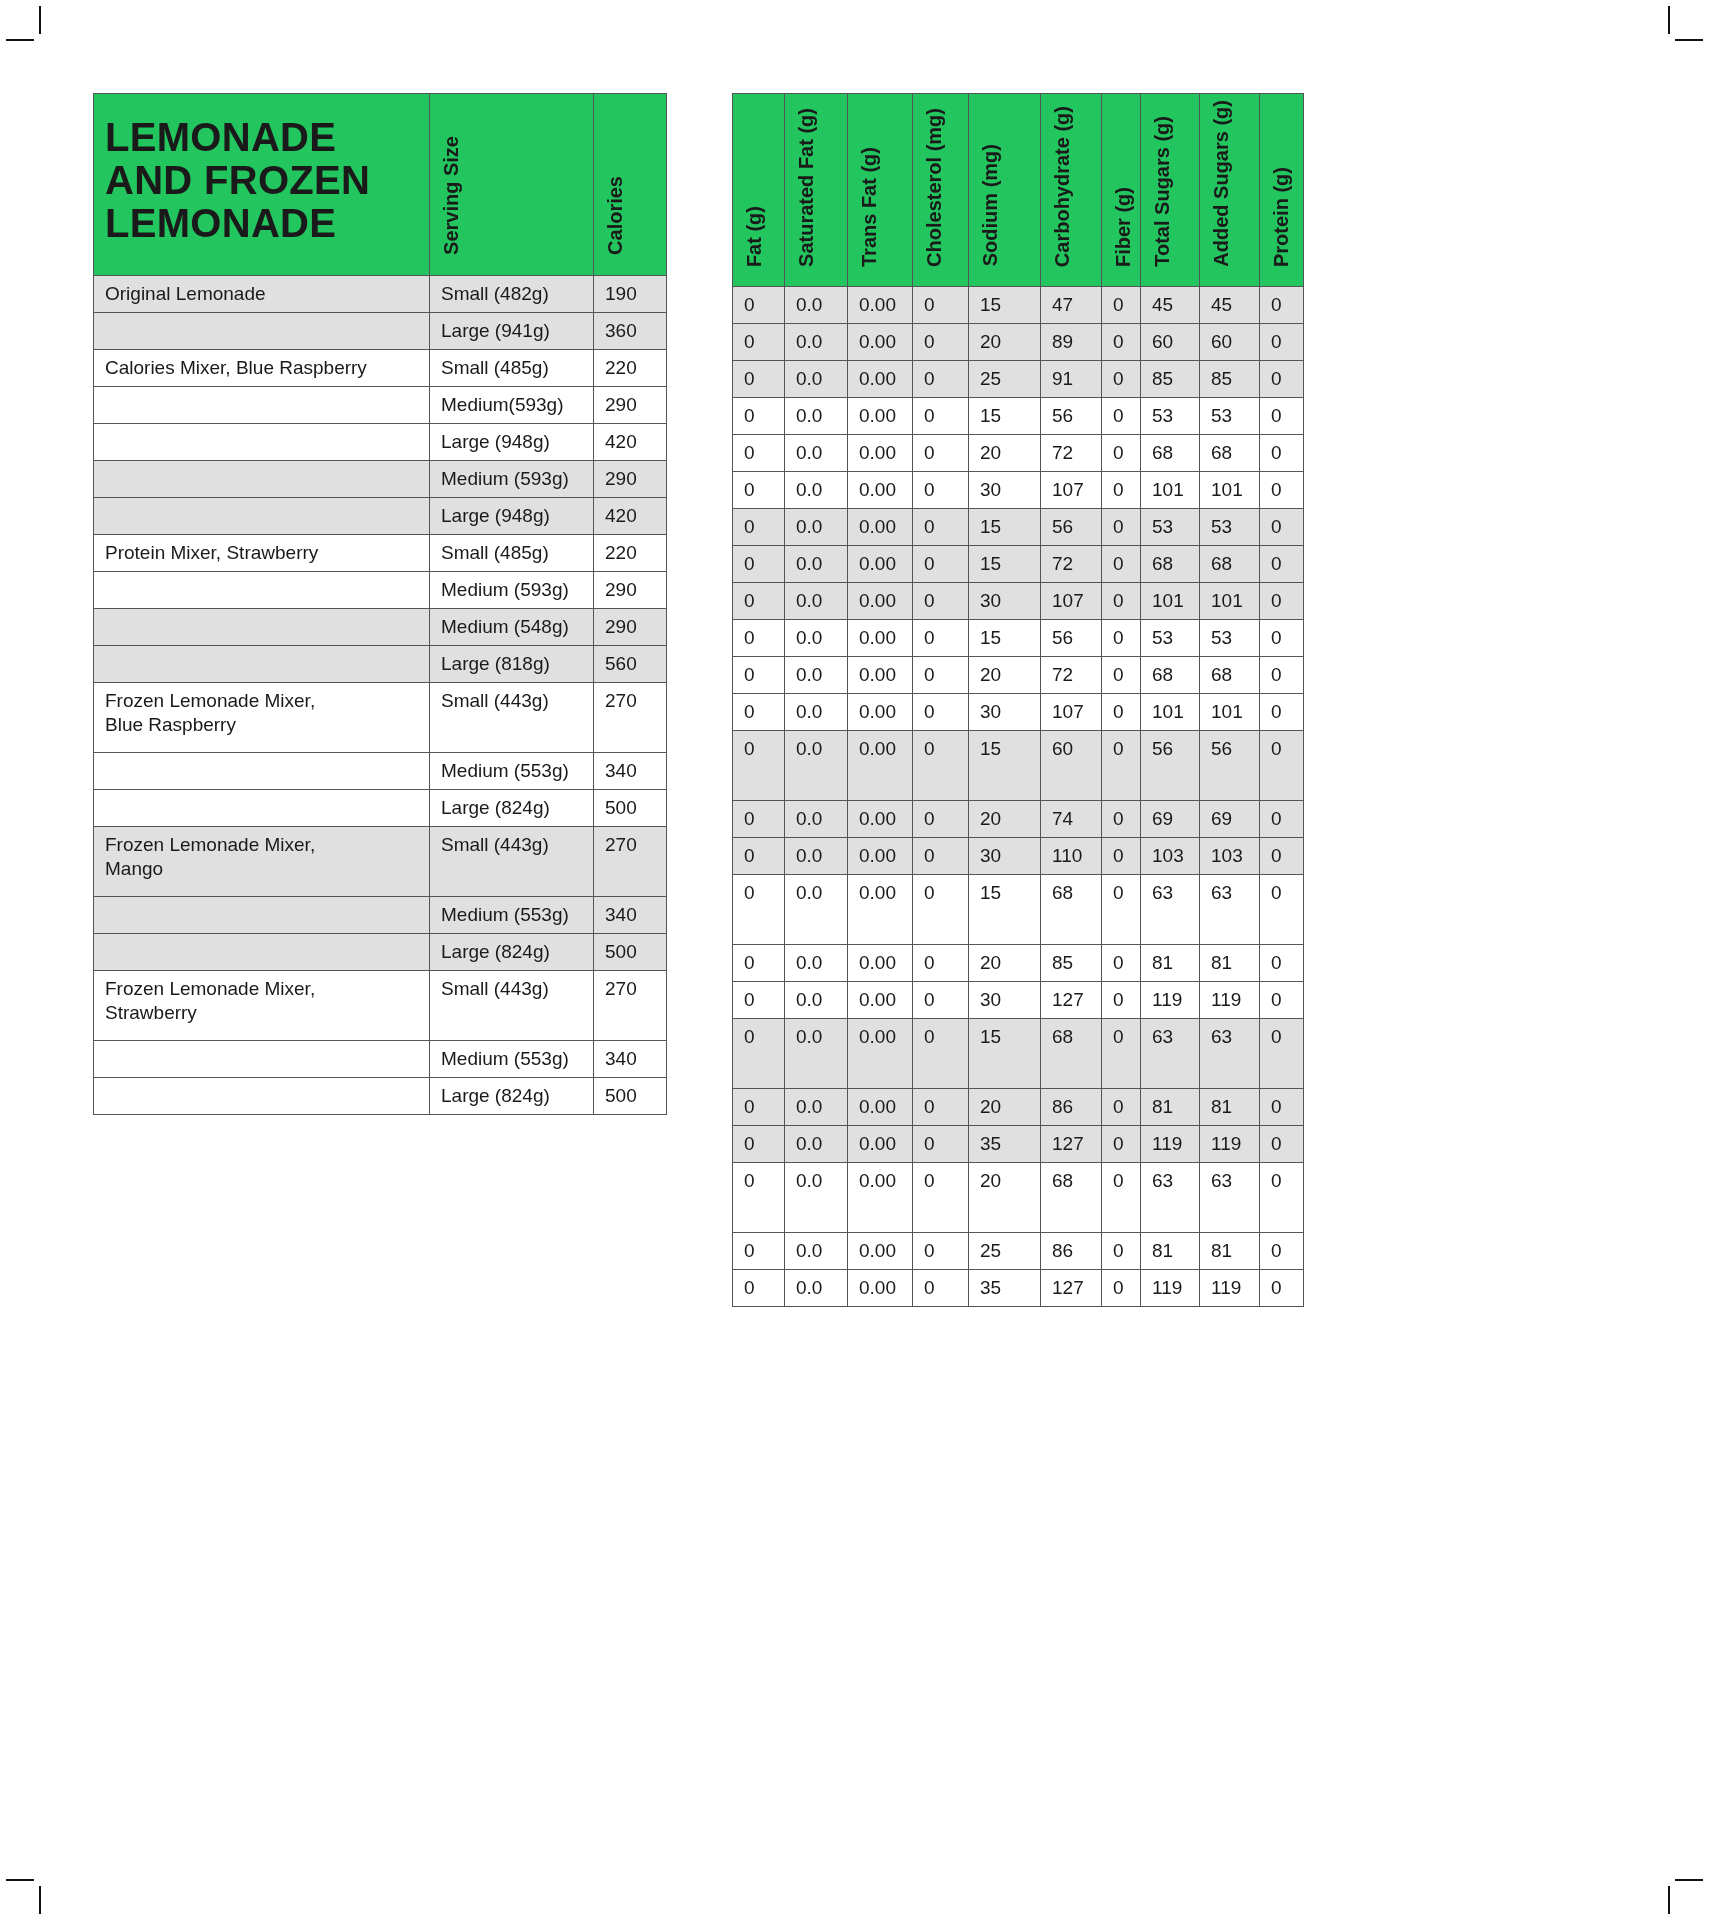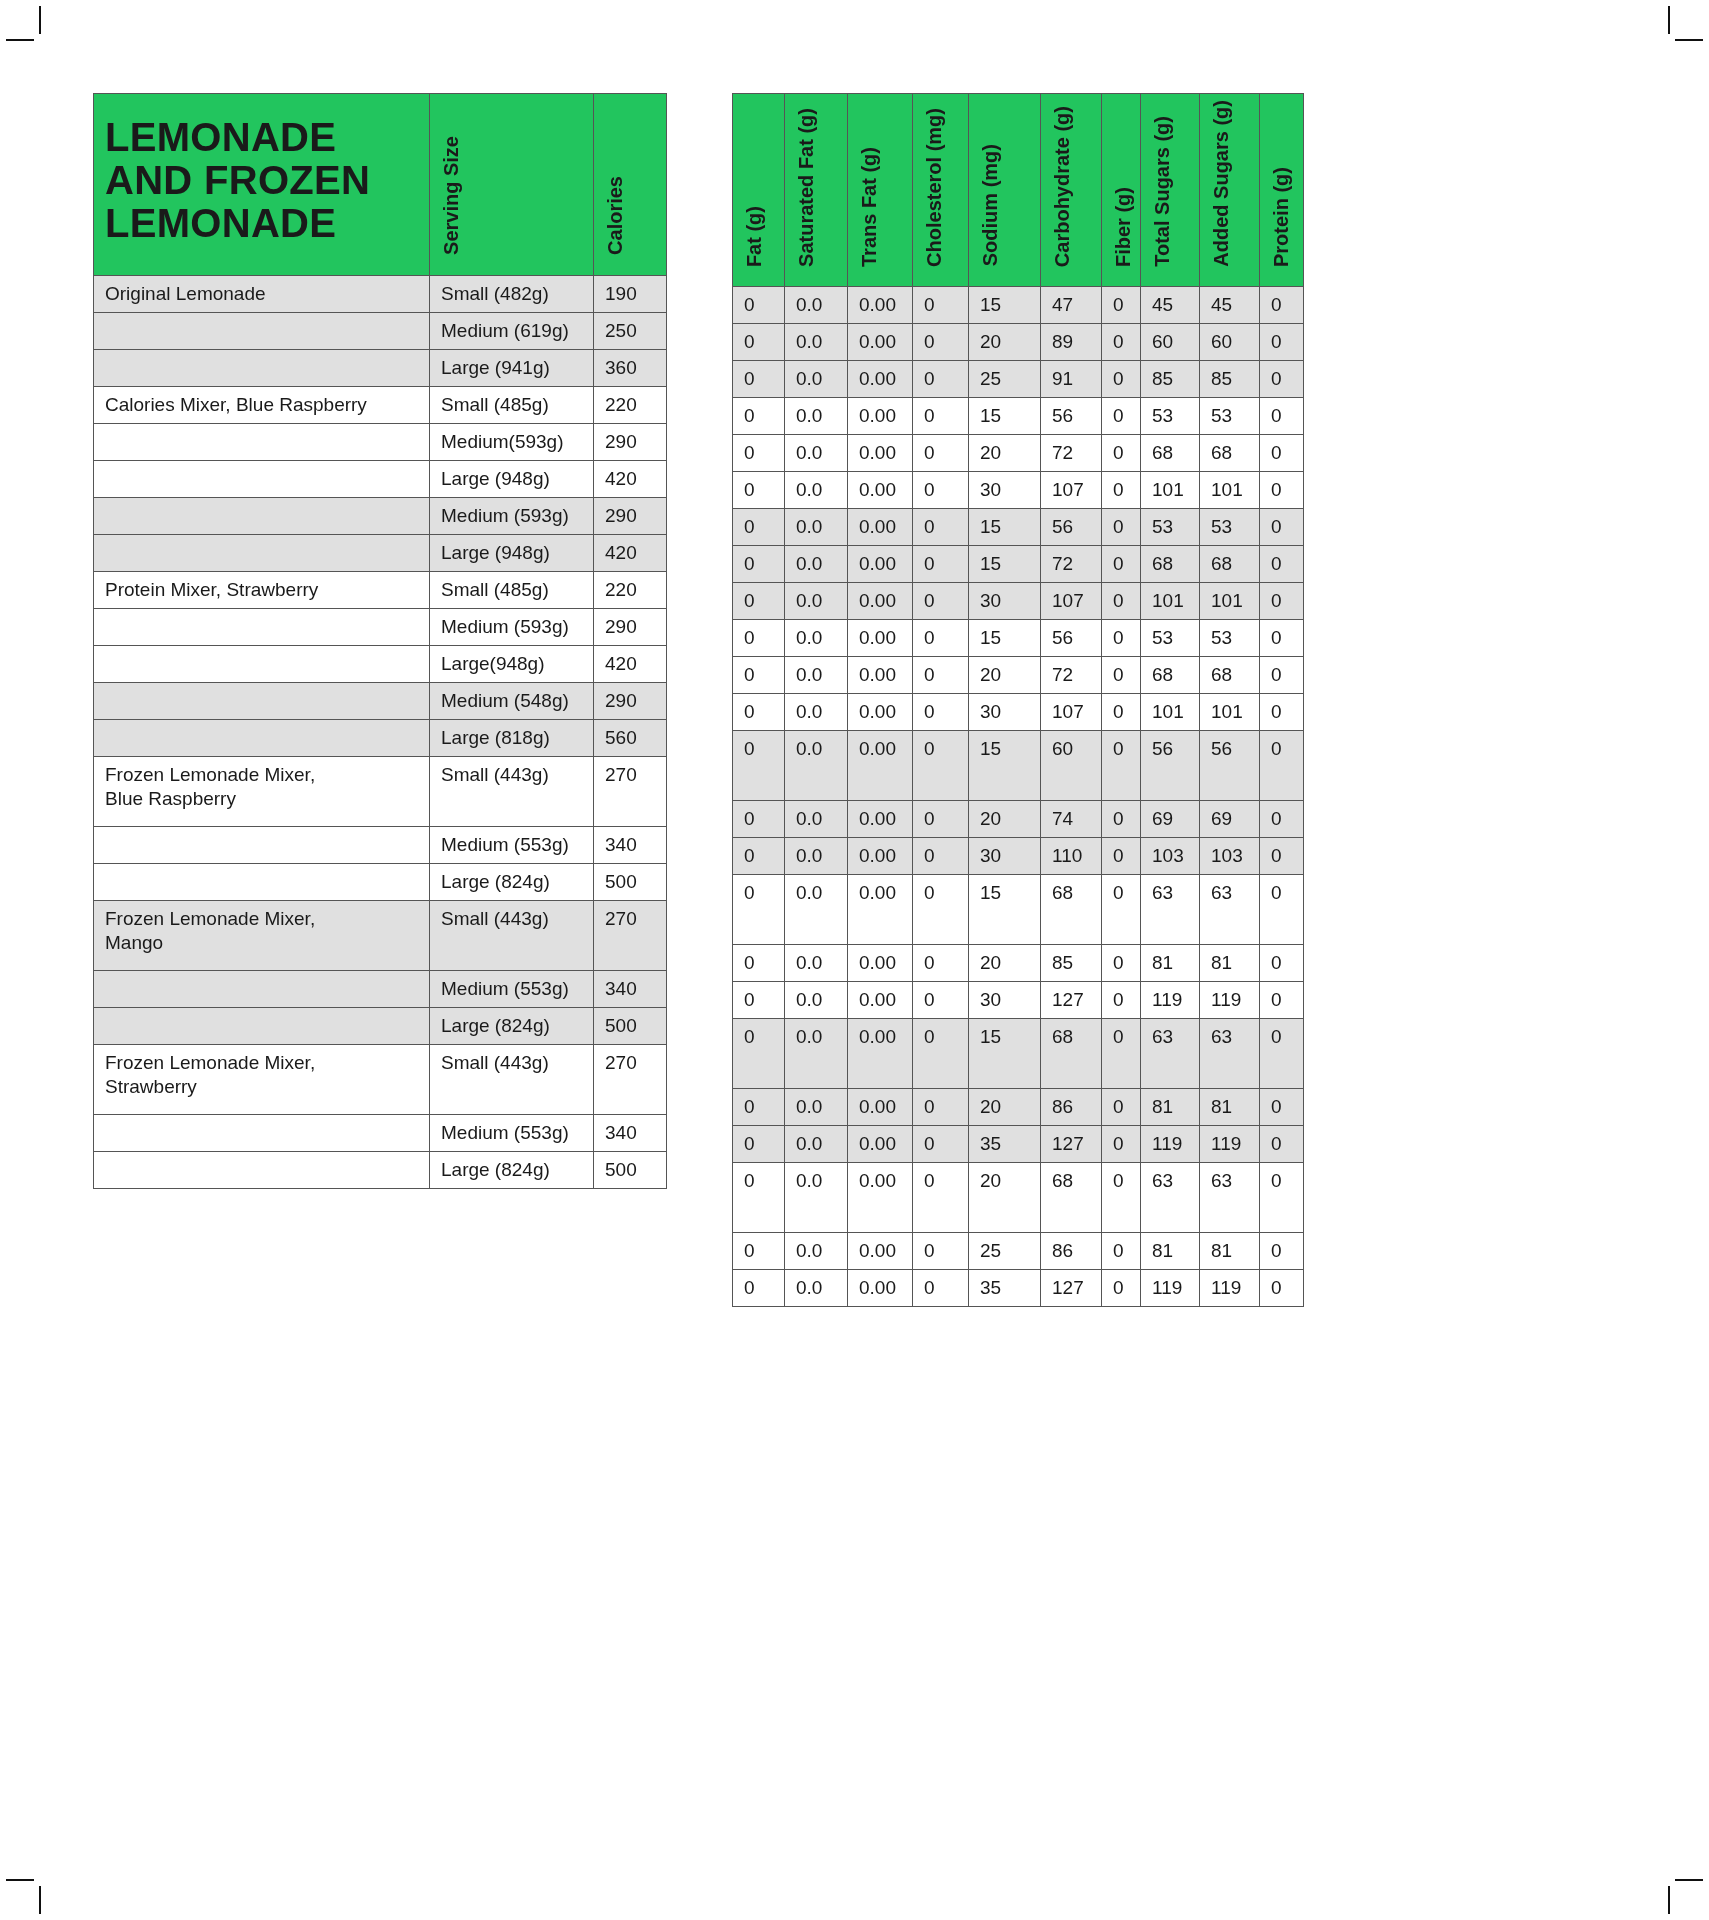--- a/index.html
+++ b/index.html
@@ -72,25 +72,20 @@
       </tr>
     </thead>
     <tbody id="left-body">
         <tr class="shaded">
           <td class="name-cell">Original Lemonade</td>
           <td>Small (482g)</td>
           <td>190</td>
         </tr>
         <tr class="shaded">
           <td class="name-cell"></td>
-          <td>Medium (619g)</td>
-          <td>250</td>
-        </tr>
-        <tr class="shaded">
-          <td class="name-cell"></td>
           <td>Large (941g)</td>
           <td>360</td>
         </tr>
         <tr class="">
           <td class="name-cell">Calories Mixer, Blue Raspberry</td>
           <td>Small (485g)</td>
           <td>220</td>
         </tr>
         <tr class="">
           <td class="name-cell"></td>
@@ -114,25 +109,20 @@
         </tr>
         <tr class="">
           <td class="name-cell">Protein Mixer, Strawberry</td>
           <td>Small (485g)</td>
           <td>220</td>
         </tr>
         <tr class="">
           <td class="name-cell"></td>
           <td>Medium (593g)</td>
           <td>290</td>
-        </tr>
-        <tr class="">
-          <td class="name-cell"></td>
-          <td>Large(948g)</td>
-          <td>420</td>
         </tr>
         <tr class="shaded">
           <td class="name-cell"></td>
           <td>Medium (548g)</td>
           <td>290</td>
         </tr>
         <tr class="shaded">
           <td class="name-cell"></td>
           <td>Large (818g)</td>
           <td>560</td>

